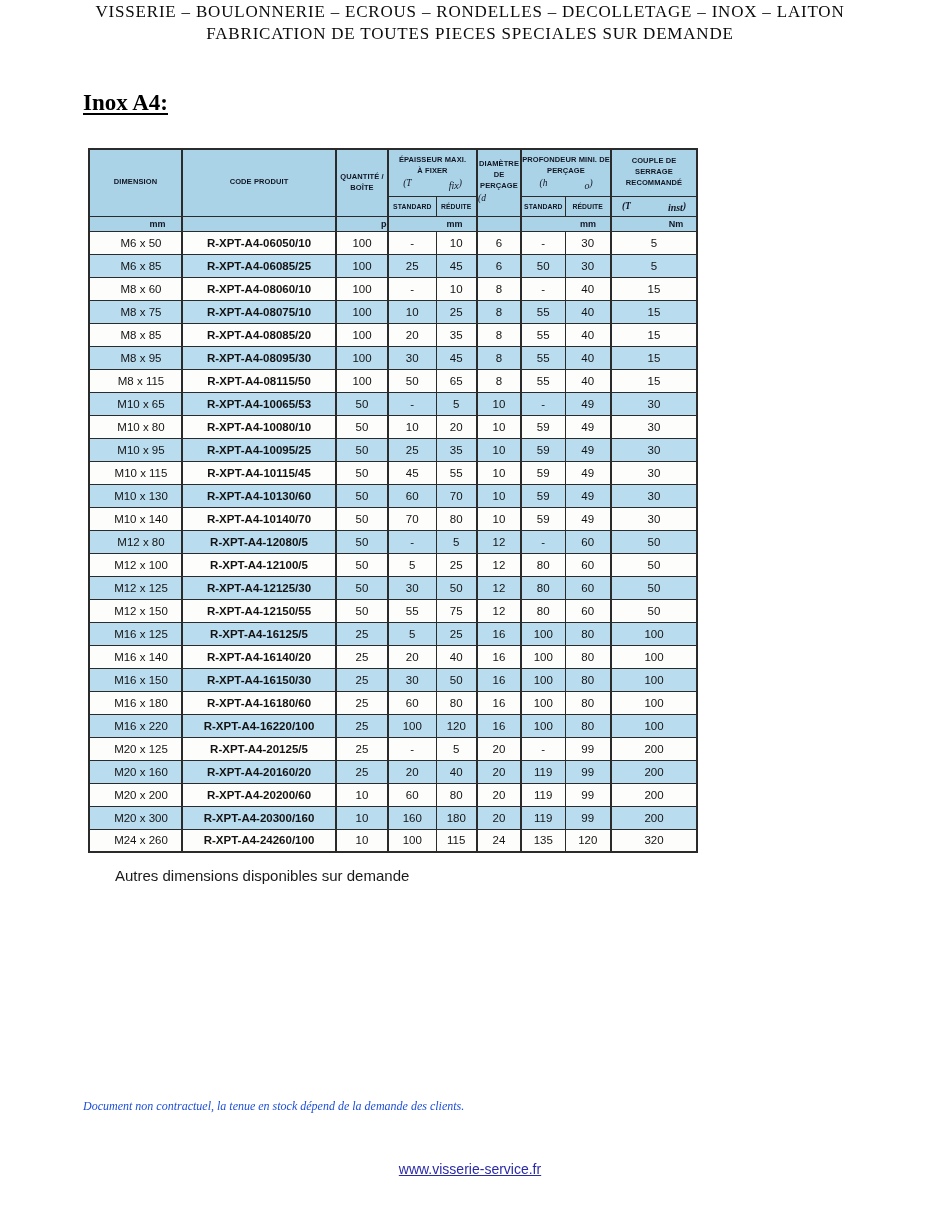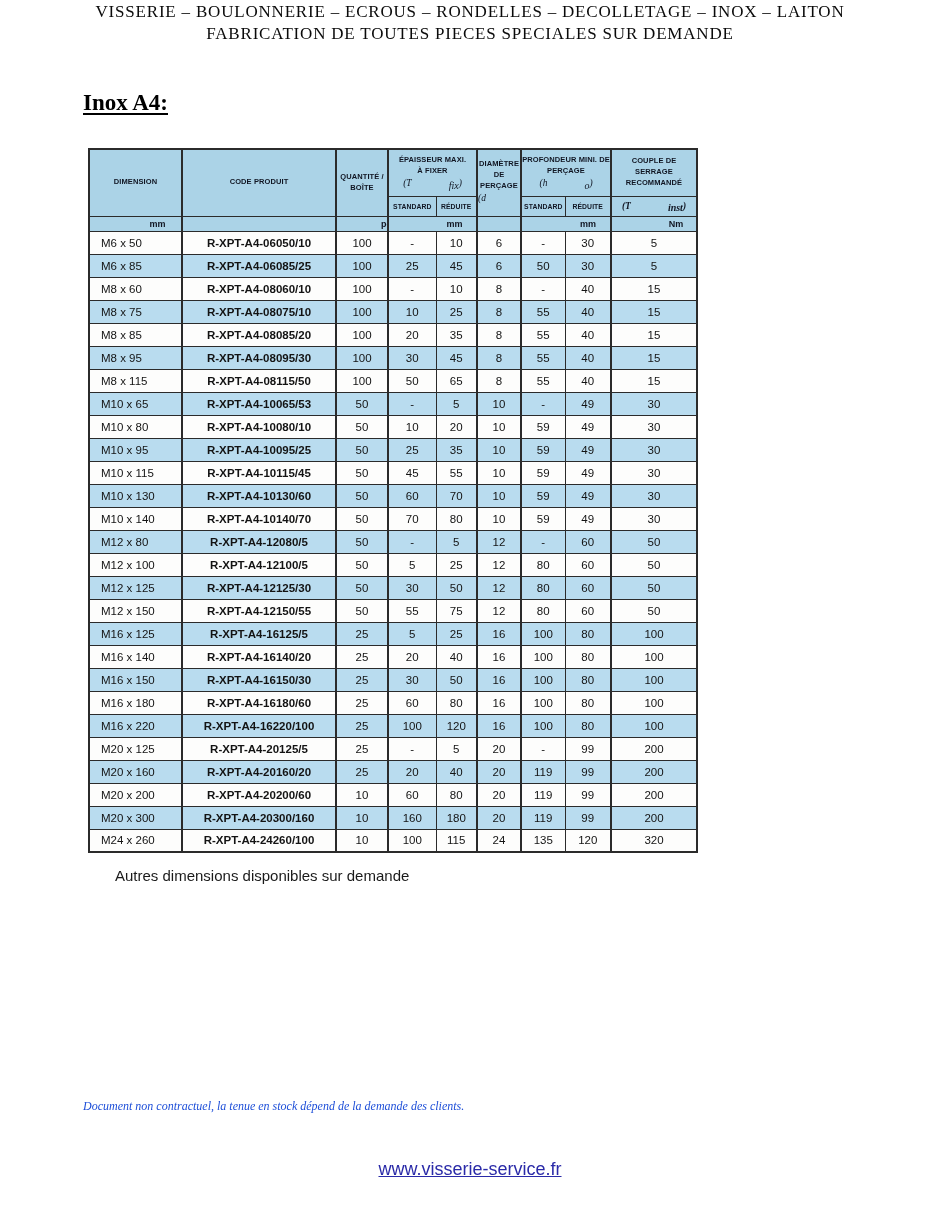--- a/index.html
+++ b/index.html
@@ -44,29 +44,29 @@
   .sym{
     display:block;font-family:"Liberation Serif",serif;font-style:italic;
     font-size:9.5px;font-weight:400;margin-top:2px;line-height:1;
   }
   .sym::before{content:"(";}
   .sym::after{content:")";}
   .sym sub{font-size:10px;padding-left:37px;}
   .sym-inline{margin-top:3px;font-weight:bold;}
   tbody td{height:23px;font-size:11.5px;color:#131313;background:var(--row-white);}
   tbody tr:nth-child(even) td{background:var(--row-blue);}
-  tbody td.dimcol{text-align:left;padding-left:11px;}
+  tbody td.dimcol{text-align:center;padding-left:11px;}
   tbody td.codecol{font-weight:700;}
   .footnote{position:absolute;left:115px;top:867px;font-size:15px;color:#1a1a1a;}
   .disclaimer{
     position:absolute;left:83px;top:1099px;
     font-family:"Liberation Serif",serif;font-size:12px;color:#1d4ed8;font-style:italic;
   }
   .links{position:absolute;top:1160px;left:0;width:940px;text-align:center;line-height:18px;}
-  .links a{display:block;color:var(--link-blue);text-decoration:underline;font-size:18px;cursor:pointer;}
+  .links a{display:block;color:var(--link-blue);text-decoration:underline;font-size:14px;cursor:pointer;}
 </style>
 </head>
 <body>
 
 <div class="banner">
   <div>VISSERIE – BOULONNERIE – ECROUS – RONDELLES – DECOLLETAGE – INOX – LAITON</div>
   <div>FABRICATION DE TOUTES PIECES SPECIALES SUR DEMANDE</div>
 </div>
 
 <h2 class="section-title">Inox A4:</h2>

